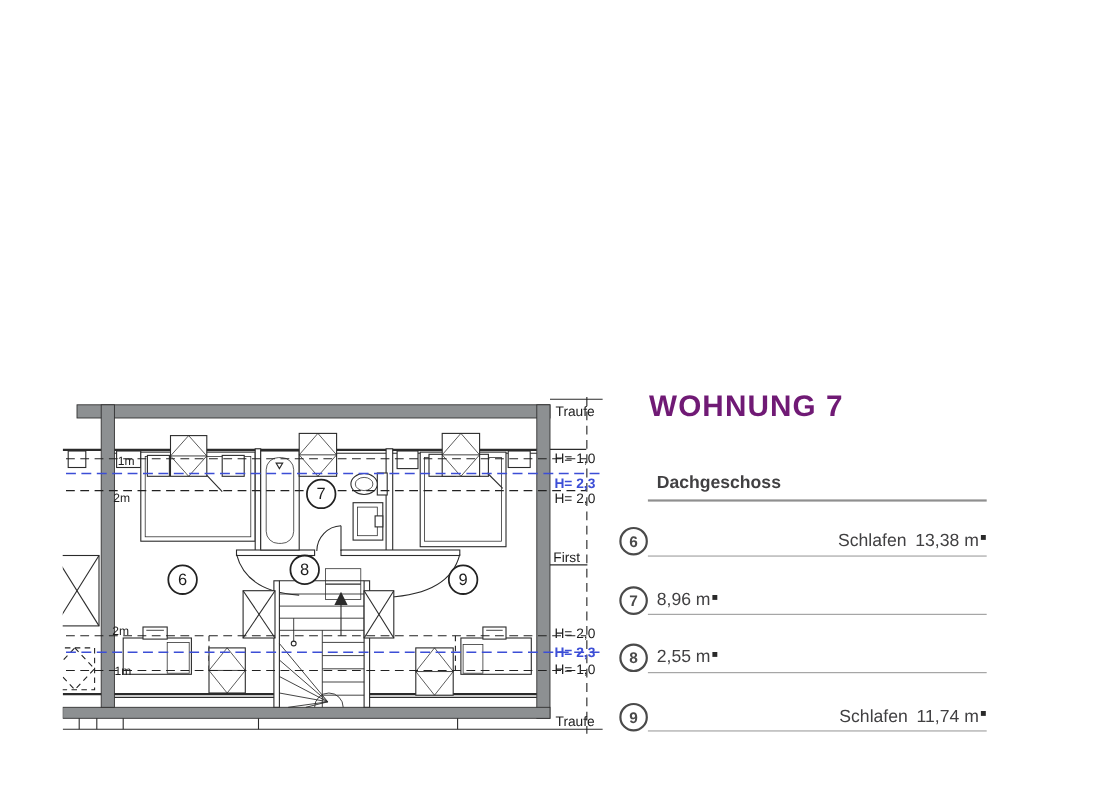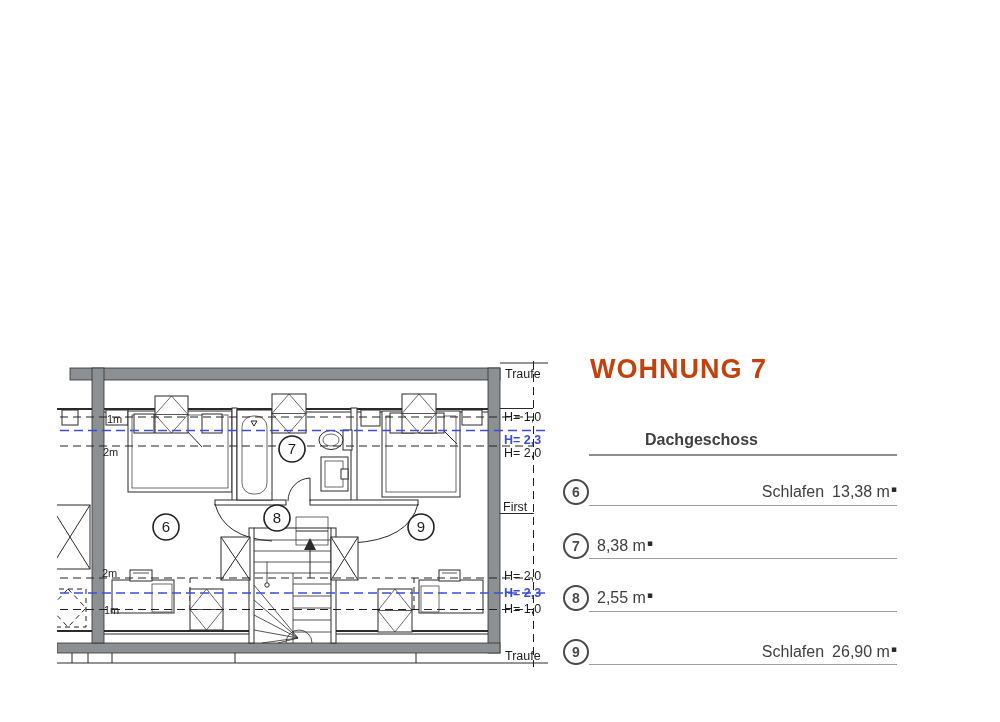--- a/index.html
+++ b/index.html
@@ -17,22 +17,22 @@
   .dash1{stroke:#222222;stroke-width:1;stroke-dasharray:8 5;fill:none;}
   .dashS{stroke:#222222;stroke-width:1;stroke-dasharray:5 4;fill:none;}
   .dashB{stroke:#3c4ed6;stroke-width:1.4;stroke-dasharray:9 5;fill:none;}
   .t11{font-size:11px;}
   .t12{font-size:12.5px;}
   .tblue{fill:#3c4ed6;font-weight:bold;}
   .mark{font-size:15px;text-anchor:middle;}
   .markc{fill:#fff;stroke:#222;stroke-width:1.6;}
   
   .title{position:absolute;left:590px;top:354px;font-weight:bold;font-size:27px;
-         letter-spacing:1px;color:#c2410c;}
-  .floor{position:absolute;left:597px;top:431px;font-weight:bold;font-size:16px;color:#414042;margin-left:48px;}
+         letter-spacing:1px;color:#701a75;}
+  .floor{position:absolute;left:597px;top:431px;font-weight:bold;font-size:16px;color:#414042;}
   .rule{position:absolute;left:589px;width:308px;height:1px;background:#9d9d9d;}
   .rule.thick{height:2px;background:#8f8f8f;}
   .lrow{position:absolute;left:563px;width:334px;height:28px;display:flex;
         align-items:center;gap:8px;font-size:16px;color:#414042;}
   .circ{width:22px;height:22px;border:2px solid #4a4a4a;border-radius:50%;
         display:flex;align-items:center;justify-content:center;
         font-weight:bold;font-size:14px;color:#4a4a4a;flex:0 0 auto;}
   .rlabel{flex:1;text-align:right;}
   .rvalue{white-space:nowrap;}
   .sq{font-family:"DejaVu Sans",sans-serif;font-size:9px;vertical-align:5px;margin-left:1px;color:#2a2a2a;}
@@ -276,30 +276,30 @@
 
   <div class="lrow" style="top:478px;">
     <span class="circ">6</span>
     <span class="rlabel">Schlafen</span>
     <span class="rvalue"><span>13,38 m</span><span class="sq">▪</span></span>
   </div>
   <div class="rule" style="top:505px;"></div>
 
   <div class="lrow" style="top:532px;">
     <span class="circ">7</span>
-    <span class="rvalue"><span>8,38 m</span><span class="sq">▪</span></span>
+    <span class="rvalue"><span>8,96 m</span><span class="sq">▪</span></span>
   </div>
   <div class="rule" style="top:558px;"></div>
 
   <div class="lrow" style="top:584px;">
     <span class="circ">8</span>
     <span class="rvalue"><span>2,55 m</span><span class="sq">▪</span></span>
   </div>
   <div class="rule" style="top:611px;"></div>
 
   <div class="lrow" style="top:638px;">
     <span class="circ">9</span>
     <span class="rlabel">Schlafen</span>
-    <span class="rvalue"><span>26,90 m</span><span class="sq">▪</span></span>
+    <span class="rvalue"><span>11,74 m</span><span class="sq">▪</span></span>
   </div>
   <div class="rule" style="top:664px;"></div>
 
 </div>
 
 </body></html>

